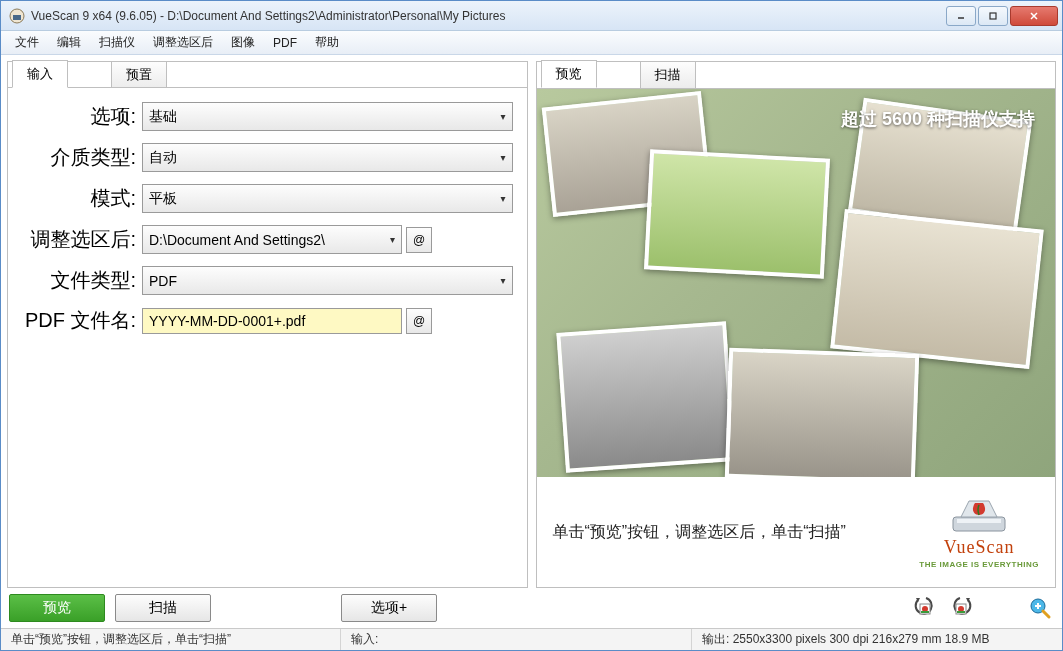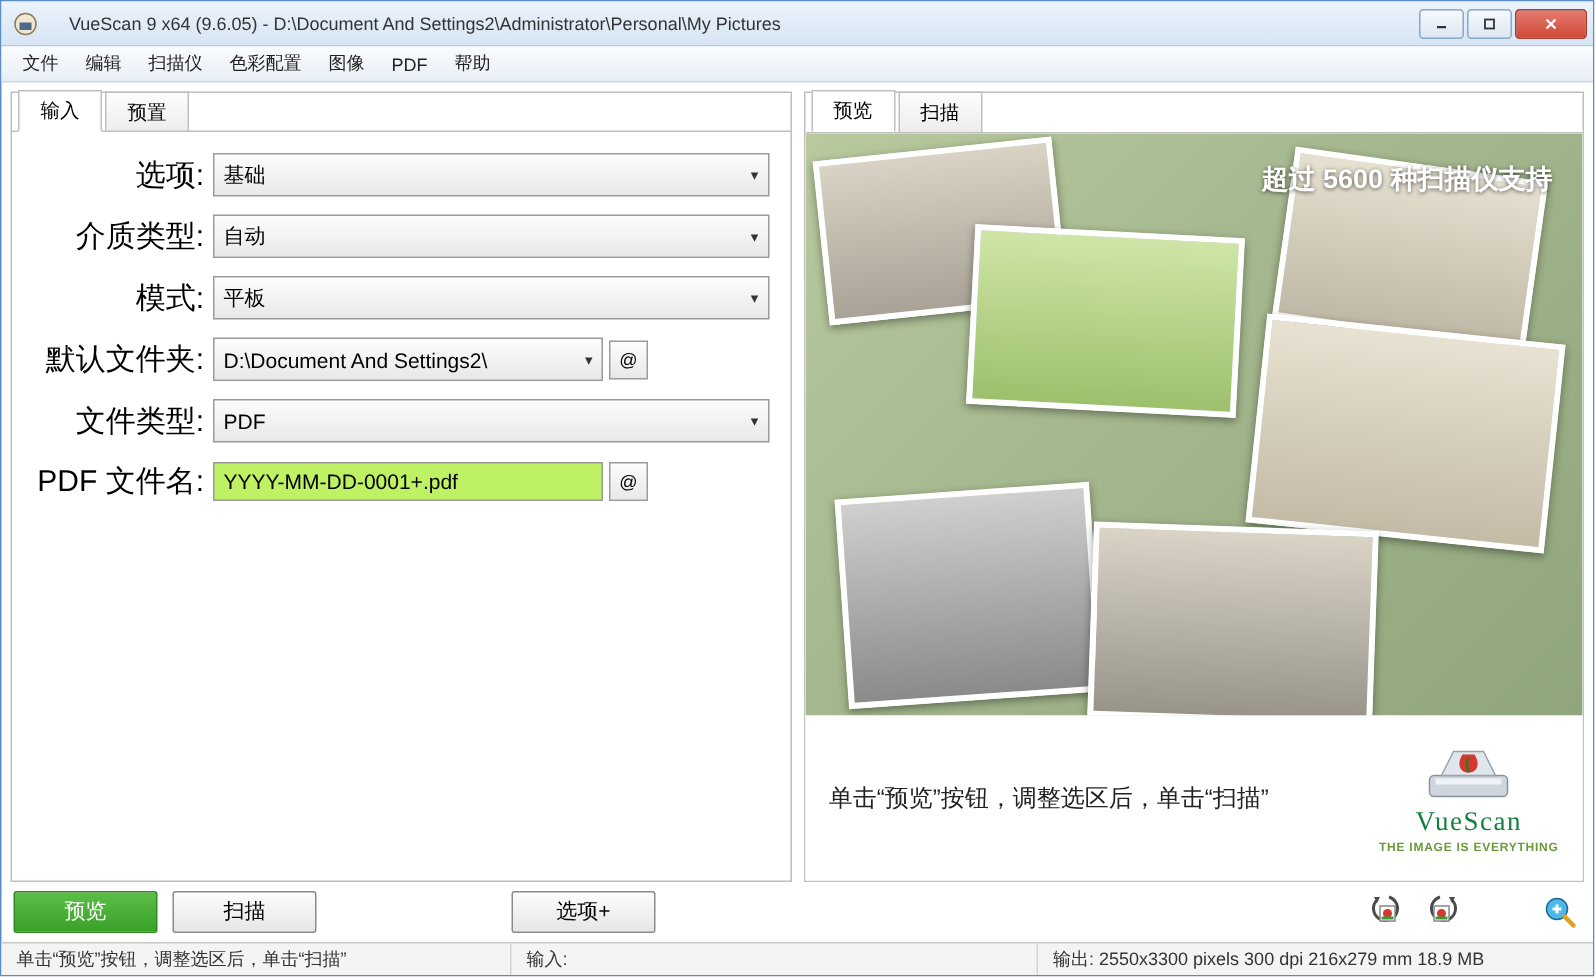--- a/index.html
+++ b/index.html
@@ -3,63 +3,63 @@
 <meta charset="utf-8">
 <style>
 * { box-sizing: border-box; margin: 0; padding: 0; }
 body { font-family: "Microsoft YaHei", "SimSun", Arial, sans-serif; font-size: 12px; background: #fff; }
 
 .window { width: 1063px; height: 651px; border: 1px solid #5a8cc7; background: #fff; display: flex; flex-direction: column; }
 
 .titlebar { height: 30px; background: linear-gradient(#ecf3fb, #d7e5f5); display: flex; align-items: center; padding: 0 4px; border-bottom: 1px solid #b8cce0; }
 .titlebar-icon { width: 16px; height: 16px; margin: 0 6px 0 4px; }
 .titlebar-icon svg { width: 16px; height: 16px; }
-.titlebar-text { flex: 1; color: #333; font-size: 12px; margin-left: 15px; }
+.titlebar-text { flex: 1; color: #333; font-size: 12px; }
 .window-controls { display: flex; gap: 0; }
 .wc-btn { width: 30px; height: 20px; border: 1px solid #8aa8c8; background: linear-gradient(#f5f9fd,#dce8f5); border-radius: 3px; margin-left: 2px; display: flex; align-items: center; justify-content: center; cursor: pointer; font-size: 10px; }
 .wc-close { width: 48px; background: linear-gradient(#e67a6f,#cf4a3a); border-color: #a83a2e; color: #fff; }
 
 .menubar { height: 24px; background: linear-gradient(#fafcfe,#e8eef6); border-bottom: 1px solid #c9d7e8; display: flex; align-items: center; padding: 0 6px; gap: 2px; }
 .menu-item { padding: 3px 8px; cursor: pointer; color: #222; }
 
 .client { flex: 1; display: flex; flex-direction: column; padding: 6px; gap: 6px; }
 
 .panels { flex: 1; display: flex; gap: 8px; }
 .panel { flex: 1; border: 1px solid #bfbfbf; background: #fff; display: flex; flex-direction: column; position: relative; }
 
-.tabstrip { display: flex; align-items: flex-end; height: 26px; margin-top: -1px; padding-left: 4px; }
+.tabstrip { display: flex; align-items: flex-end; height: 26px; margin-top: -1px; padding-left: 4px; gap: 41px; }
 .tab { padding: 4px 14px; border: 1px solid #bfbfbf; border-bottom: none; background: linear-gradient(#fdfdfd,#ececec); margin-right: 2px; cursor: pointer; position: relative; top: 1px; font-size: 13px; }
 .tab.active { background: #fff; border-bottom: 1px solid #fff; z-index: 2; }
 .panel-body { border-top: 1px solid #bfbfbf; flex: 1; padding: 14px 14px; overflow: hidden; position: relative; }
 
 .form-row { display: flex; align-items: center; margin-bottom: 12px; }
 .form-label { width: 120px; text-align: right; padding-right: 6px; font-size: 20px; }
 .combo { flex: 1; height: 29px; border: 1px solid #9a9a9a; background: linear-gradient(#fdfdfd,#e8e8e8); display: flex; align-items: center; padding: 0 6px; font-size: 14px; cursor: pointer; position: relative; }
 .combo::after { content: "▾"; position: absolute; right: 6px; color: #333; font-size: 10px; }
-.text-input { flex: 1; height: 26px; border: 1px solid #9a9a9a; background: #bef264; padding: 0 6px; font-size: 14px; }
+.text-input { flex: 1; height: 26px; border: 1px solid #9a9a9a; background: #fef9c3; padding: 0 6px; font-size: 14px; }
 .at-btn { width: 26px; height: 26px; border: 1px solid #9a9a9a; background: linear-gradient(#fdfdfd,#e8e8e8); margin-left: 4px; display: flex; align-items: center; justify-content: center; cursor: pointer; font-size: 12px; }
 .path-row .combo { max-width: 260px; text-align: center; }
 .text-row .text-input { max-width: 260px; }
 
 .preview-area { position: absolute; left: 0; right: 0; top: 26px; bottom: 0; border-top: 1px solid #bfbfbf; background: #fff; overflow: hidden; }
 .preview-collage { width: 100%; height: 78%; background: linear-gradient(135deg,#b8c99e 0%, #a6b88f 40%, #8fa57c 100%); position: relative; overflow: hidden; padding-left: 48px; }
 .photo { position: absolute; background: #fff; border: 4px solid #fff; box-shadow: 0 2px 6px rgba(0,0,0,.4); }
 .p1 { width: 160px; height: 110px; left: 10px; top: 10px; transform: rotate(-6deg); background: linear-gradient(#d8d3c5,#a9a296); }
 .p2 { width: 180px; height: 120px; left: 110px; top: 65px; transform: rotate(3deg); background: linear-gradient(#cfe5a8,#9cc06c); }
 .p3 { width: 170px; height: 115px; right: 30px; top: 20px; transform: rotate(8deg); background: linear-gradient(#e6e0d0,#bfb8a6); }
 .p4 { width: 170px; height: 140px; left: 24px; bottom: 10px; transform: rotate(-4deg); background: linear-gradient(#cfcfcf,#8a8a8a); }
 .p5 { width: 190px; height: 130px; left: 190px; bottom: -4px; transform: rotate(2deg); background: linear-gradient(#d9d4c6,#99948a); }
 .p6 { width: 200px; height: 140px; right: 18px; top: 130px; transform: rotate(6deg); background: linear-gradient(#e8e2d2,#c4bba7); }
 .overlay-text { position: absolute; top: 18px; right: 20px; color: #fff; font-size: 18px; font-weight: bold; text-shadow: 0 1px 3px rgba(0,0,0,.6); }
 
 .preview-bottom { position: absolute; left: 0; right: 0; bottom: 0; height: 22%; background: #fff; display: flex; align-items: center; padding: 0 16px; }
 .preview-hint { flex: 1; font-size: 16px; color: #222; }
 .brand { display: flex; flex-direction: column; align-items: center; gap: 2px; }
 .brand-icon { width: 60px; height: 40px; }
-.brand-text { font-family: Georgia, serif; font-size: 18px; letter-spacing: 1px; color: #15803d; }
+.brand-text { font-family: Georgia, serif; font-size: 18px; letter-spacing: 1px; color: #c2410c; }
 .brand-sub { font-size: 8px; color: #6a9a3a; letter-spacing: 0.5px; font-weight: bold; }
 
 .action-row { display: flex; align-items: center; gap: 10px; padding: 0 2px; }
 .btn { height: 28px; padding: 0 22px; border: 1px solid #8a8a8a; background: linear-gradient(#fdfdfd,#e6e6e6); cursor: pointer; font-size: 14px; border-radius: 2px; min-width: 96px; }
 .btn-primary { background: linear-gradient(#5bbf47,#3aa028); color: #fff; border-color: #2e8a1f; }
 .action-spacer { flex: 1; }
 .tool-icon { width: 28px; height: 28px; display: flex; align-items: center; justify-content: center; cursor: pointer; }
 .tool-icon svg { width: 24px; height: 24px; }
 
 .statusbar { height: 22px; border-top: 1px solid #c9c9c9; background: #f4f4f4; display: flex; align-items: center; font-size: 12px; color: #333; }
@@ -99,21 +99,21 @@
             <line x1="8" y1="2" x2="2" y2="8" stroke="#fff" stroke-width="1.5"></line>
           </svg>
         </div>
     </div>
   </div>
 
   <div class="menubar">
     <span class="menu-item">文件</span>
     <span class="menu-item">编辑</span>
     <span class="menu-item">扫描仪</span>
-    <span class="menu-item">色彩配置</span>
+    <span class="menu-item">调整选区后</span>
     <span class="menu-item">图像</span>
     <span class="menu-item">PDF</span>
     <span class="menu-item">帮助</span>
   </div>
 
   <div class="client">
     <div class="panels">
 
       <div class="panel">
         <div class="tabstrip">
@@ -131,21 +131,21 @@
             <div class="form-label">介质类型:</div>
             <div class="combo">自动</div>
           </div>
 
           <div class="form-row">
             <div class="form-label">模式:</div>
             <div class="combo">平板</div>
           </div>
 
           <div class="form-row path-row">
-            <div class="form-label">默认文件夹:</div>
+            <div class="form-label">调整选区后:</div>
             <div class="combo">D:\Document And Settings2\</div>
             <div class="at-btn">@</div>
           </div>
 
           <div class="form-row">
             <div class="form-label">文件类型:</div>
             <div class="combo">PDF</div>
           </div>
 
           <div class="form-row text-row">

